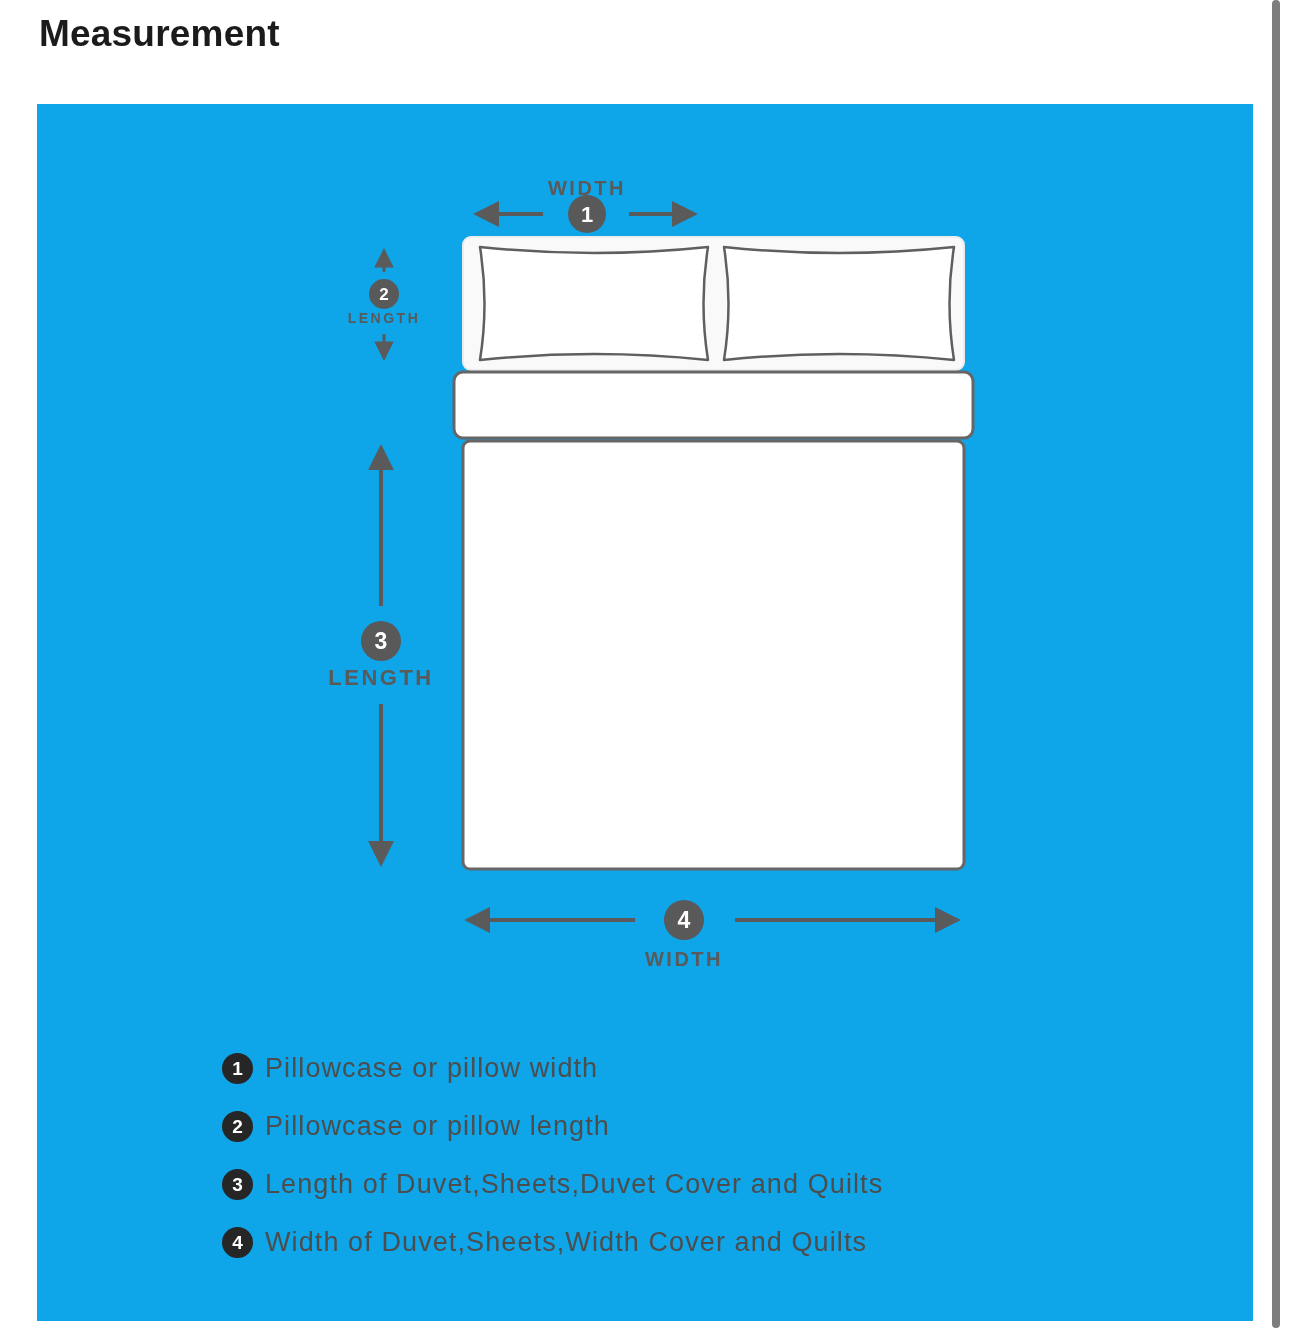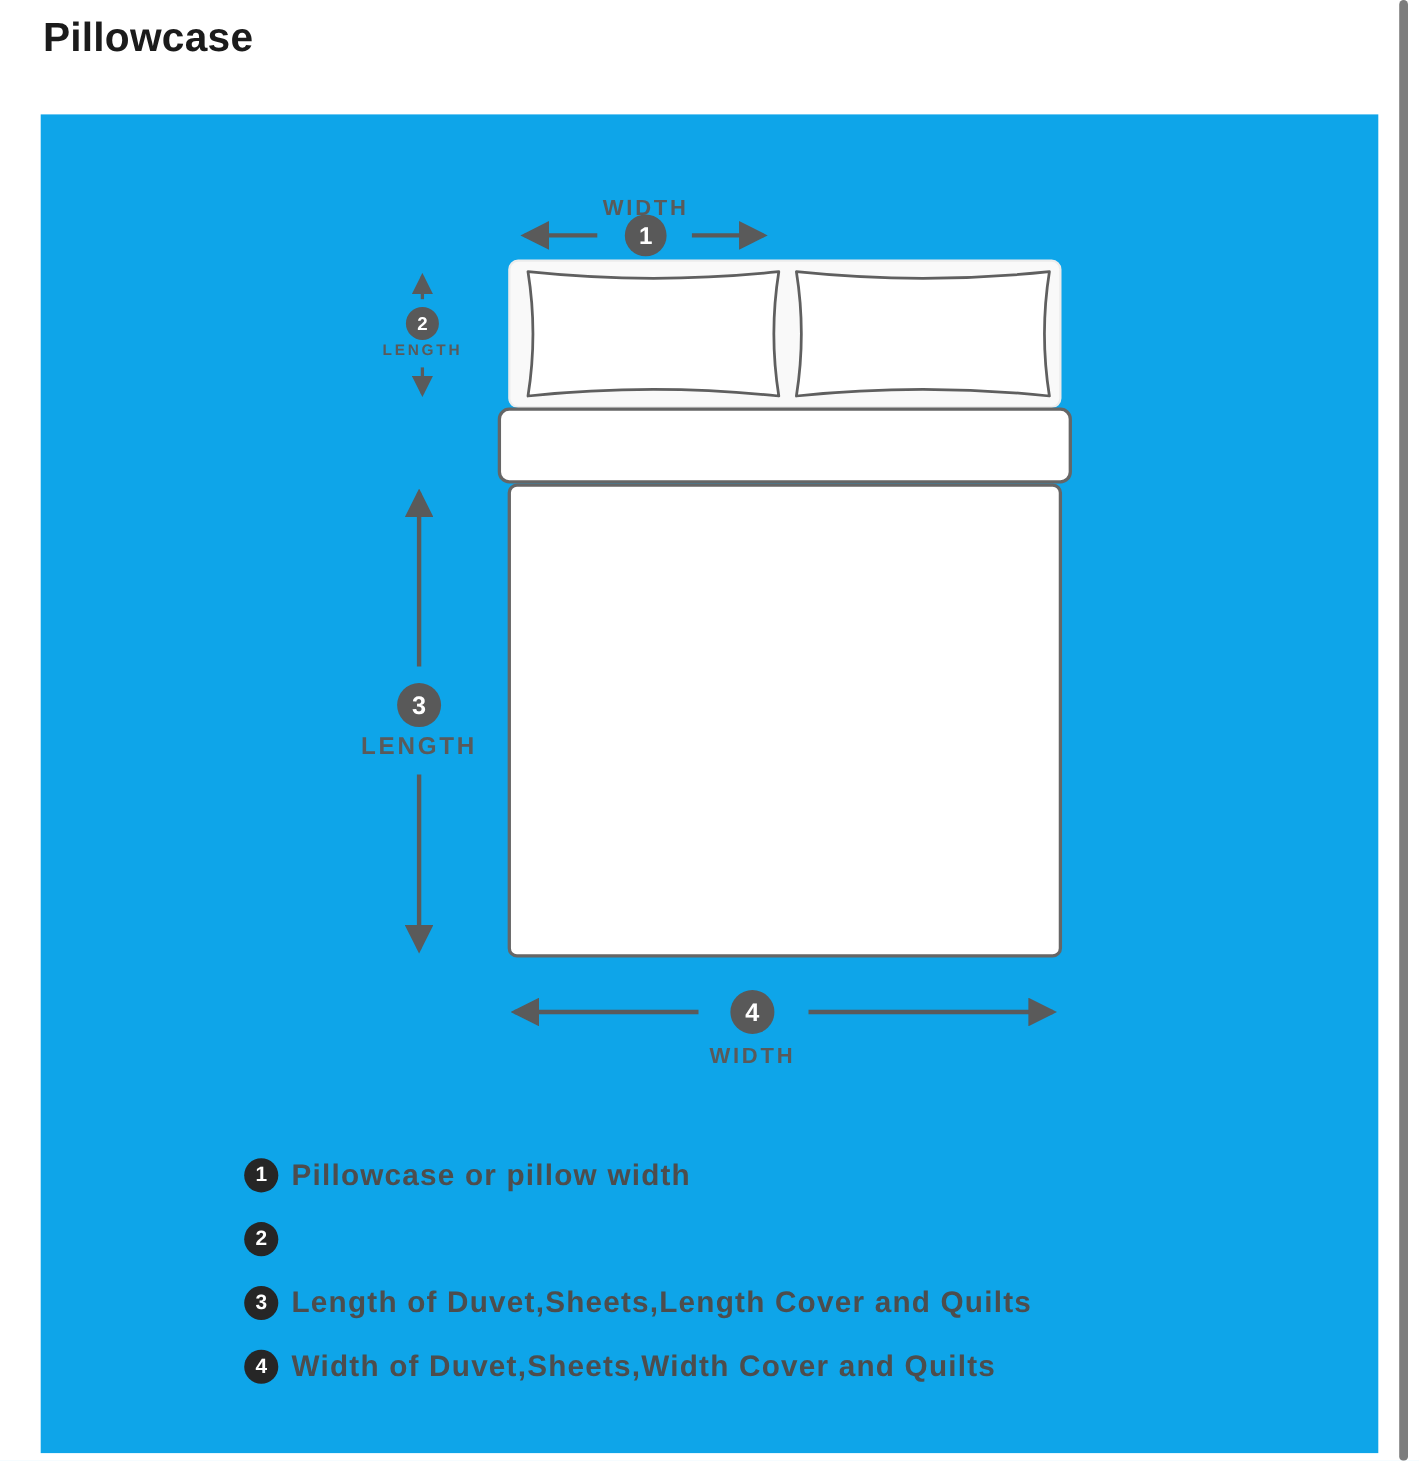--- a/index.html
+++ b/index.html
@@ -51,21 +51,21 @@
     font-size: 19px;
     font-weight: 700;
     display: flex;
     align-items: center;
     justify-content: center;
     flex: 0 0 auto;
   }
   .legend-label {
     margin-left: 12px;
     font-size: 27px;
-    font-weight: 700;
+    font-weight: 400;
     letter-spacing: 1.1px;
     color: #4d4d4d;
     white-space: nowrap;
   }
   .scrollbar-thumb {
     position: absolute;
     right: 10px; top: 0;
     width: 8px; height: 1328px;
     background: #7d7d7d;
     border-radius: 4px;
@@ -76,21 +76,21 @@
   .shape { fill: #ffffff; stroke: #666666; stroke-width: 3; stroke-linejoin: round; }
   .pillow { fill: #ffffff; stroke: #5f5f5f; stroke-width: 2.5; stroke-linejoin: round; }
   .pillow-tray { fill: #f9f9f9; stroke: #ececec; stroke-width: 2; }
   .badge-circle { fill: #595959; }
   .badge-num { fill: #ffffff; font-weight: 700; text-anchor: middle; }
   .dim-label { fill: #5a5a5a; font-weight: 700; text-anchor: middle; letter-spacing: 2.5px; }
 </style>
 </head>
 <body>
 
-<h1 class="page-title">Pillowcase</h1>
+<h1 class="page-title">Measurement</h1>
 
 <section class="panel">
 
   <svg class="diagram-svg" viewBox="0 0 1216 880">
     <defs>
       <marker id="ah" viewBox="0 0 10 10" refX="8.5" refY="5" markerWidth="6.5" markerHeight="6.5" orient="auto-start-reverse">
         <path d="M0,0 L10,5 L0,10 Z" fill="#5a5a5a"></path>
       </marker>
     </defs>
 
@@ -135,24 +135,25 @@
     </g>
   </svg>
 
   <ul class="legend">
     <li class="legend-row">
       <span class="legend-badge">1</span>
       <span class="legend-label">Pillowcase or pillow width</span>
     </li>
     <li class="legend-row">
       <span class="legend-badge">2</span>
+      <span class="legend-label">Pillowcase or pillow length</span>
     </li>
     <li class="legend-row">
       <span class="legend-badge">3</span>
-      <span class="legend-label">Length of Duvet,Sheets,Length Cover and Quilts</span>
+      <span class="legend-label">Length of Duvet,Sheets,Duvet Cover and Quilts</span>
     </li>
     <li class="legend-row">
       <span class="legend-badge">4</span>
       <span class="legend-label">Width of Duvet,Sheets,Width Cover and Quilts</span>
     </li>
   </ul>
 </section>
 
 <div class="scrollbar-thumb"></div>
 

